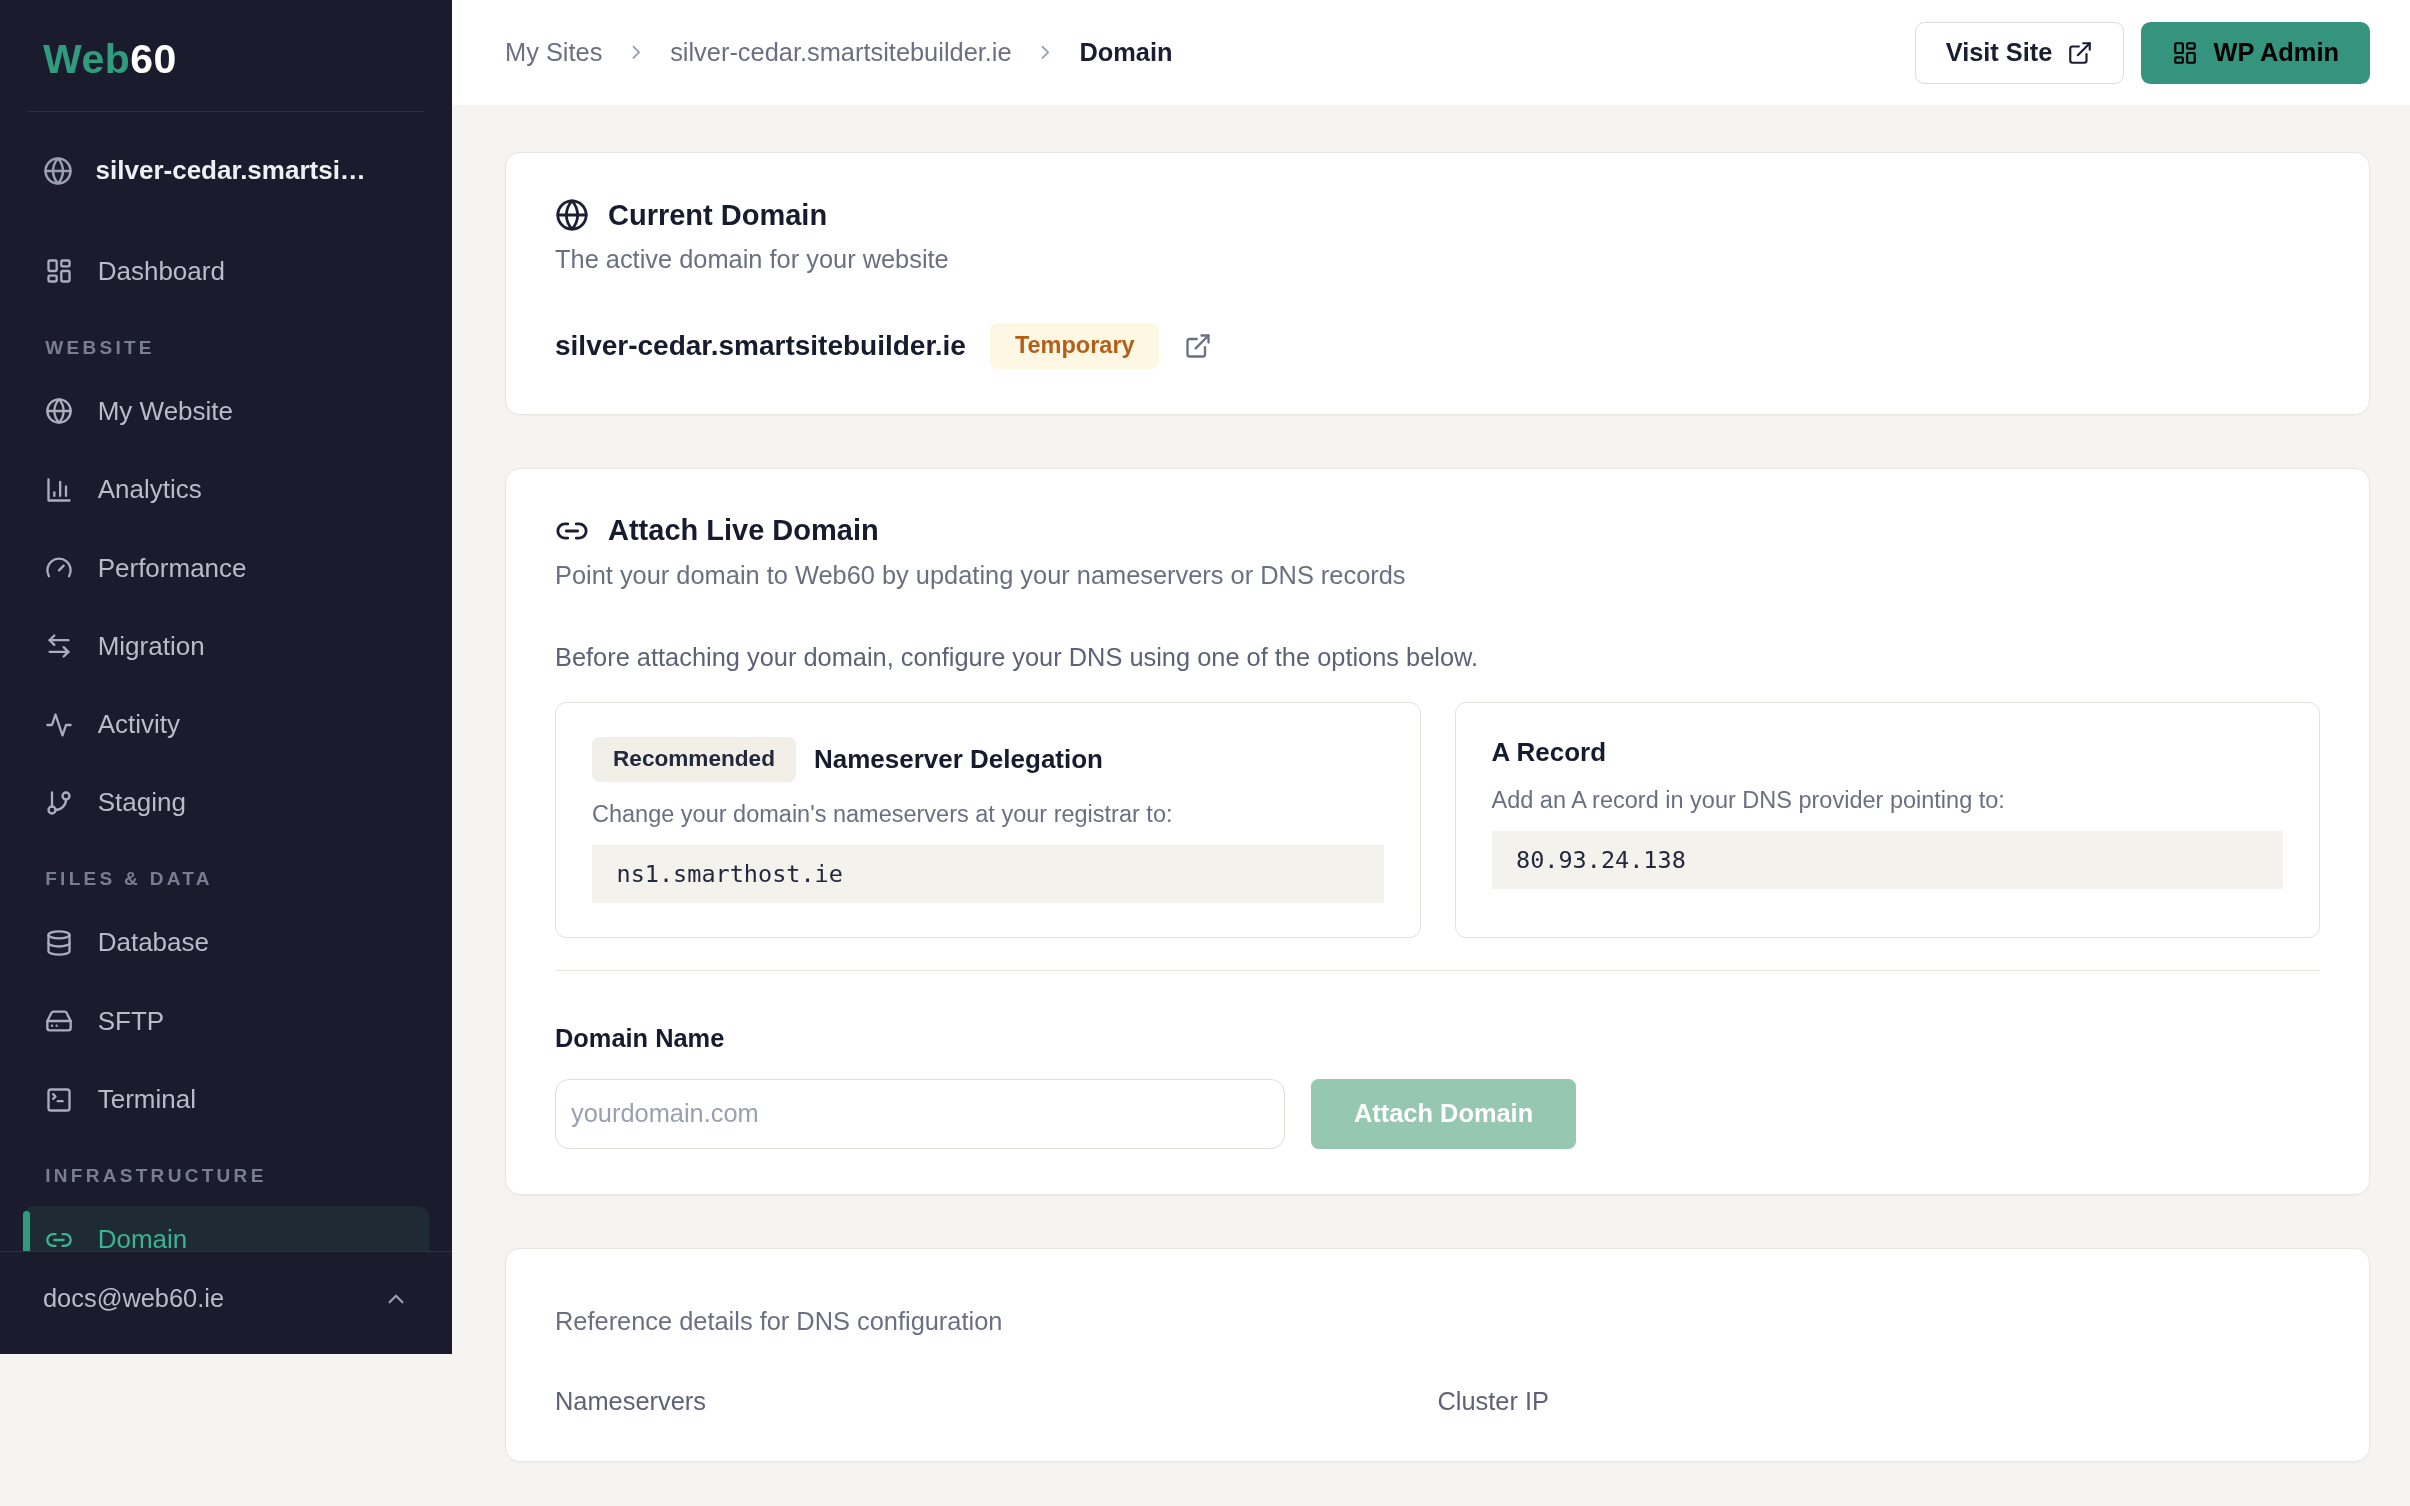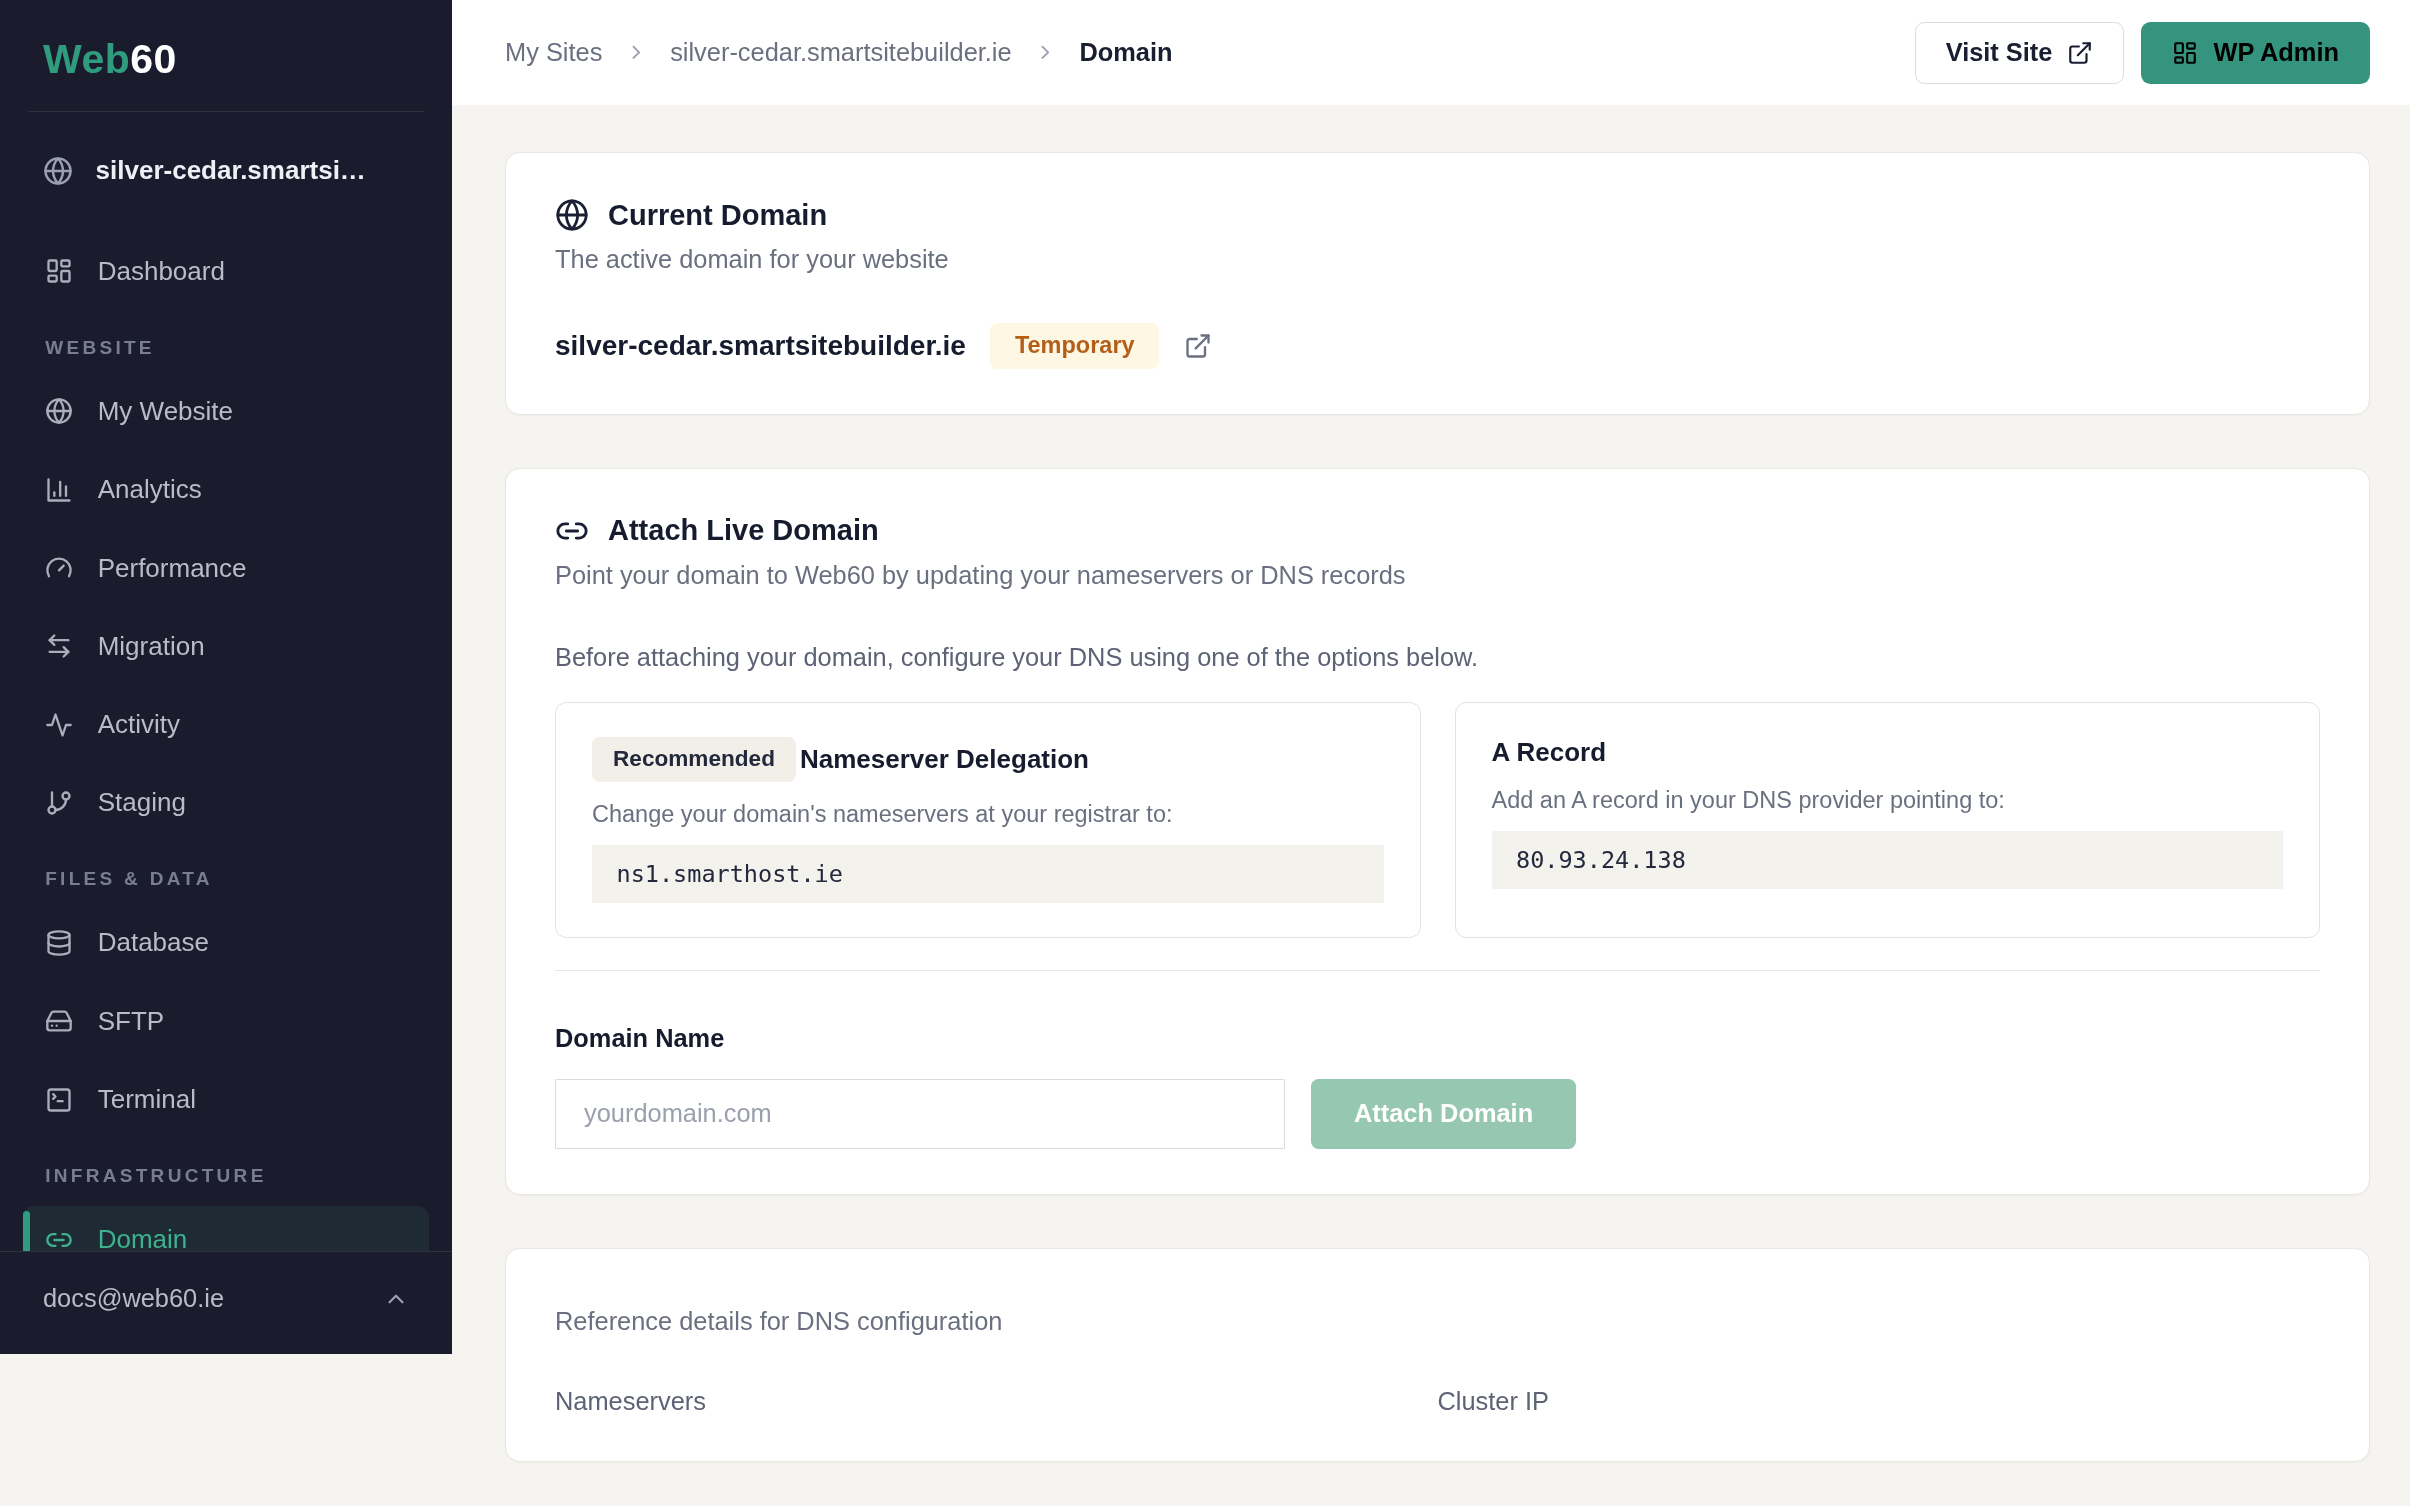--- a/index.html
+++ b/index.html
@@ -91,37 +91,37 @@
   .badge-temporary {
     background:#fdf7e4; color:#b45f17; font-weight:700; font-size:23.5px;
     padding:9.4px 24.5px; border-radius:7.5px;
   }
   .domain-row .ext svg { width:28px; height:28px; color:#6b7080; display:block; cursor:pointer; }
 
   
   .intro-text { margin-top:53px; font-size:25.4px; color:#5d6275; }
   .options { display:grid; grid-template-columns:1fr 1fr; gap:34px; margin-top:30px; }
   .option-box { border:0.9px solid #e3e2dd; border-radius:11.3px; padding:34px 36px; background:#ffffff; }
-  .option-head { display:flex; align-items:center; gap:4px; }
+  .option-head { display:flex; align-items:center; gap:18px; }
   .chip {
     background:#f1efe8; color:#23283c; font-weight:700; font-size:22.6px;
     padding:9.4px 21px; border-radius:7.5px;
   }
   .option-title { font-size:26px; font-weight:800; color:#161b2e; }
   .option-desc { margin-top:19px; font-size:23.5px; color:#6b7080; }
   .code-line {
     margin-top:17px; background:#f3f2ed; border-radius:1px;
     padding:15px 24.5px; font-size:23.5px; color:#23283c;
   }
   .attach-divider { border-top:0.9px solid #e8e7e2; margin-top:32px; }
   .form-label { margin-top:53px; font-size:25.4px; font-weight:700; color:#161b2e; }
   .form-row { display:flex; align-items:center; gap:26px; margin-top:26px; }
   .domain-input {
-    width:730px; height:70px; border:0.9px solid #dddcd7; border-radius:1px;
-    padding:0 28px; font-size:25.4px; color:#23283c; background:#ffffff;
+    width:730px; height:70px; border:0.9px solid #dddcd7; border-radius:14px;
+    padding:0 15px; font-size:25.4px; color:#23283c; background:#ffffff;
     font-family:"Liberation Sans","DejaVu Sans",sans-serif; outline:none;
   }
   .domain-input::placeholder { color:#9aa0ad; }
   .btn-attach {
     height:70px; padding:0 43px; border:none; border-radius:7.5px;
     background:#96c8b1; color:#ffffff; font-weight:700; font-size:25.4px;
     cursor:pointer; font-family:inherit;
   }
 
   

